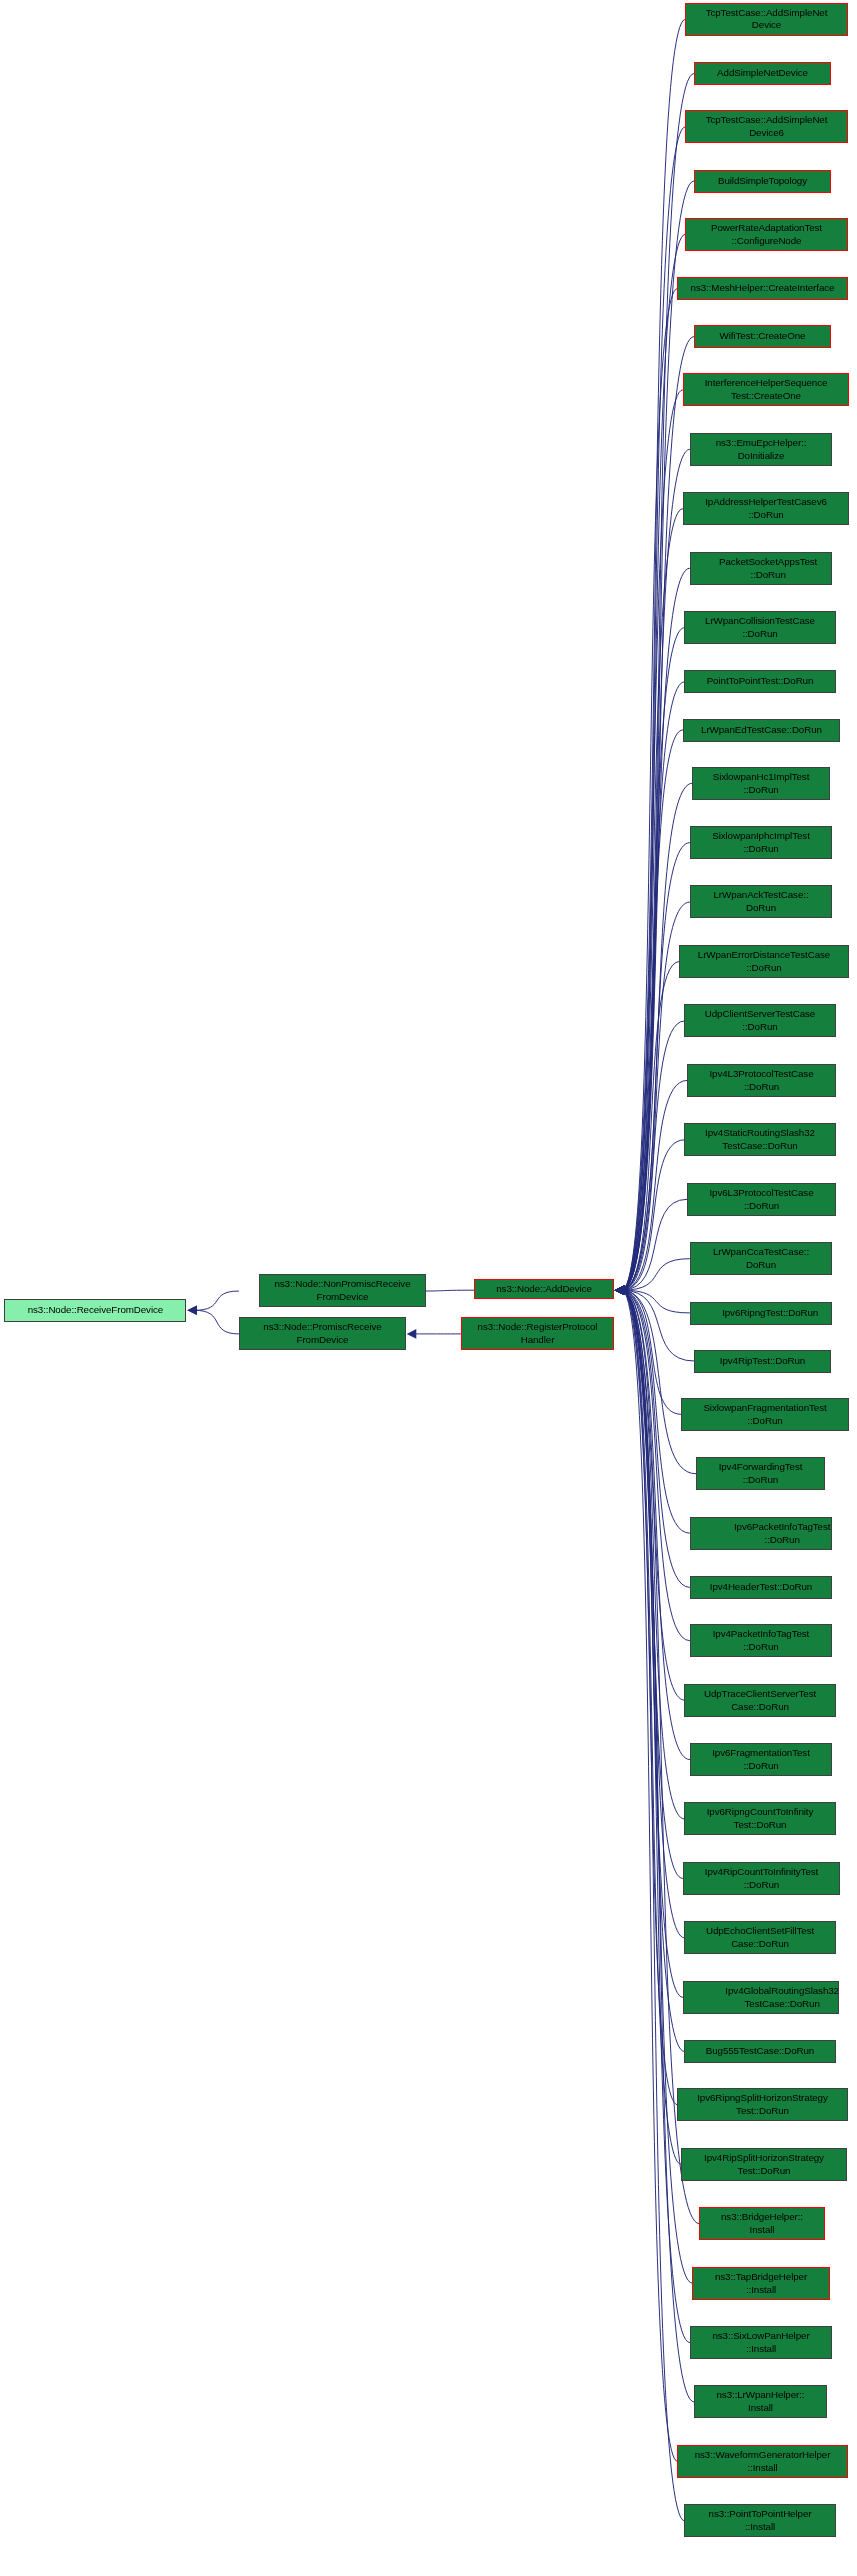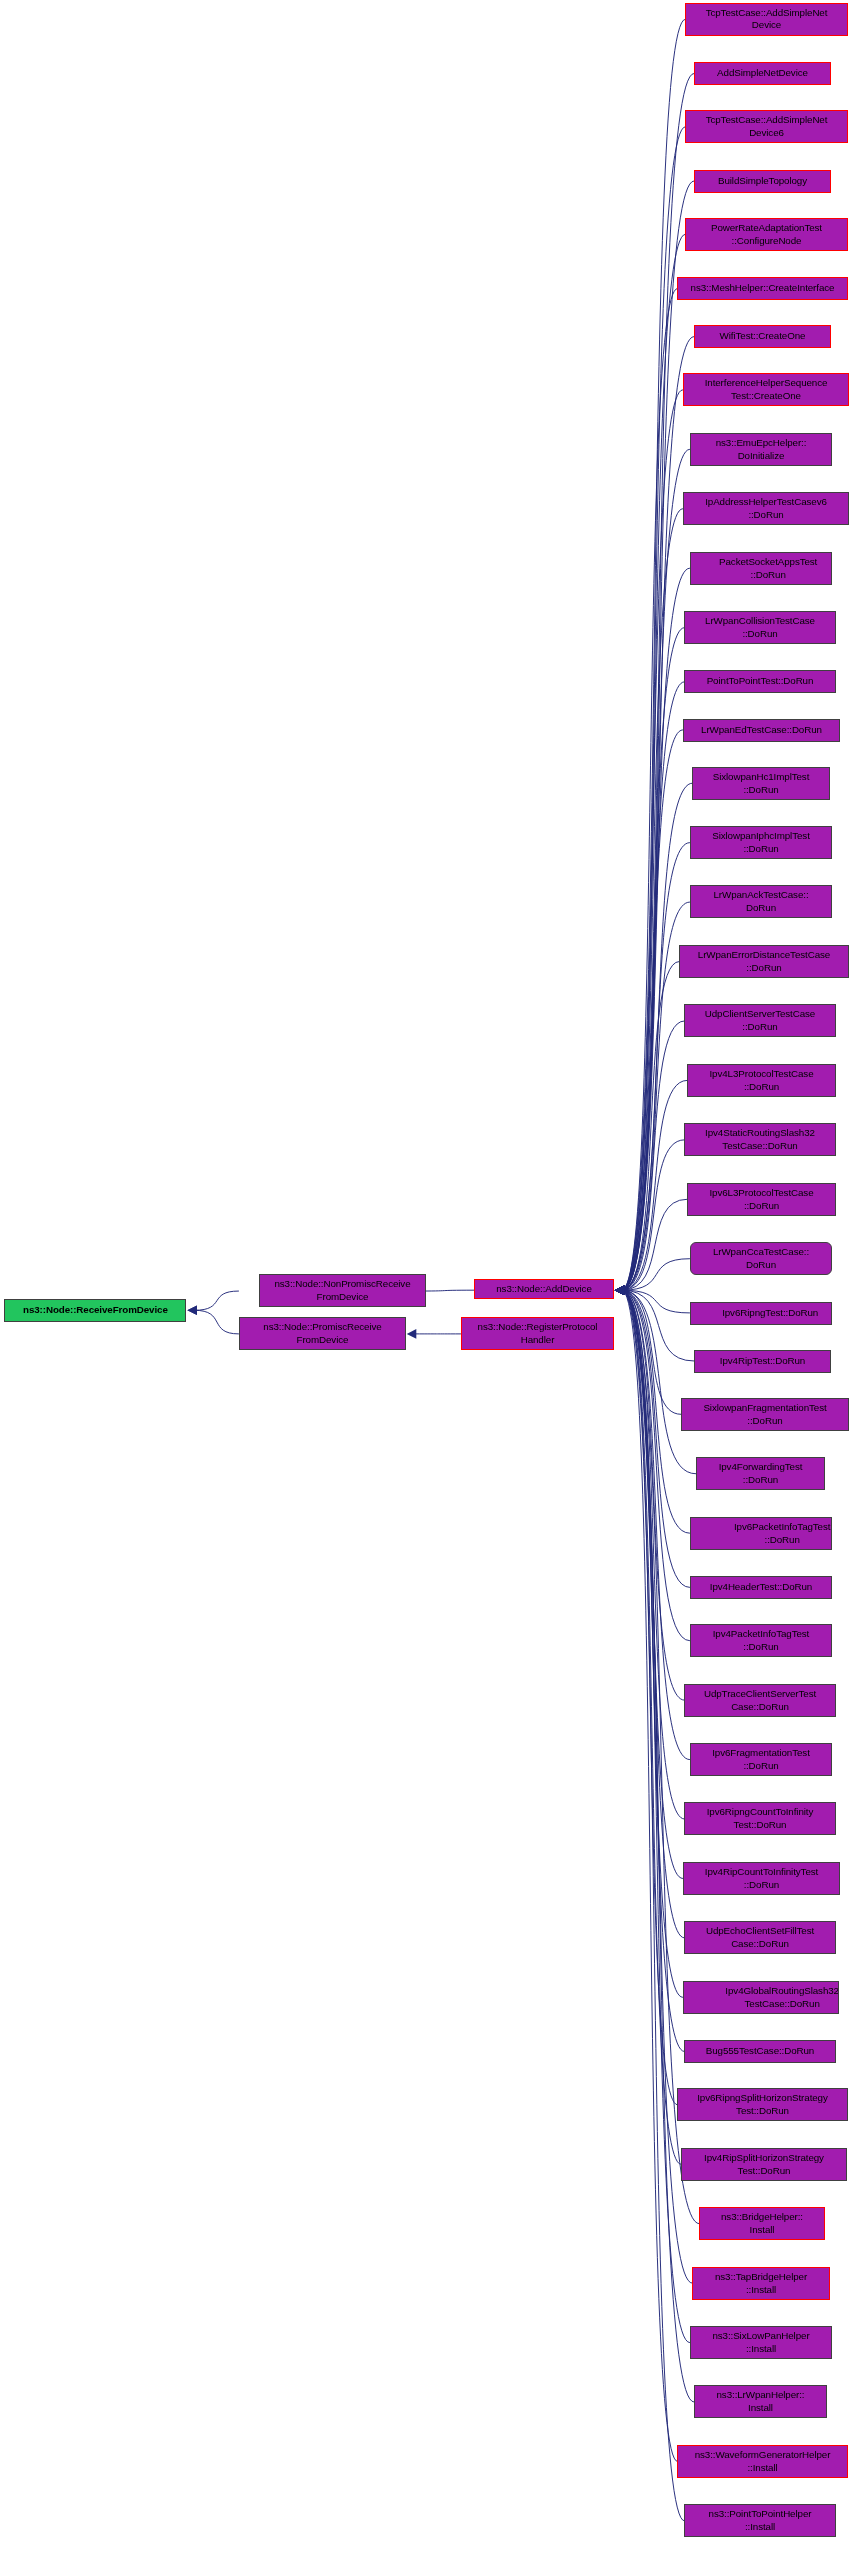--- a/index.html
+++ b/index.html
@@ -29,33 +29,32 @@
     position: absolute;
     box-sizing: border-box;
     display: flex;
     align-items: center;
     justify-content: center;
     text-align: center;
     font-size: 9.8px;
     line-height: 1.28;
     letter-spacing: -0.1px;
     color: #000000;
-    background: #a21caf;
+    background: #15803d;
     border: 1.2px solid #404040;
     padding: 0.9px 1.7px;
     white-space: pre-line;
     overflow: hidden;
   }
   .node.red {
     border-color: #ff0000;
   }
   .node.root {
-    background: #22c55e;
+    background: #86efac;
     border-color: #404040;
-    font-weight: bold;
   }
 </style>
 </head>
 <body>
 
 <div id="callgraph">
   <svg id="edge-layer" viewBox="0 0 981 2947" width="858" height="2576" xmlns="http://www.w3.org/2000/svg">
       <path d="M 273 1477 C 237.3 1477 258.72 1499 222 1499" fill="none" stroke="#222a7a" stroke-width="1.1"></path>
       <polygon points="214,1499 225,1493.5 225,1504.5" fill="#222a7a"></polygon>
       <path d="M 273 1526 C 237.3 1526 258.72 1499 222 1499" fill="none" stroke="#222a7a" stroke-width="1.1"></path>
@@ -195,21 +194,21 @@
       <div class="node" style="left: 679px; top: 945px; width: 170px; height: 33px;">LrWpanErrorDistanceTestCase
 ::DoRun</div>
       <div class="node" style="left: 684px; top: 1004px; width: 152px; height: 33px;">UdpClientServerTestCase
 ::DoRun</div>
       <div class="node" style="left: 687px; top: 1064px; width: 149px; height: 33px;">Ipv4L3ProtocolTestCase
 ::DoRun</div>
       <div class="node" style="left: 684px; top: 1123px; width: 152px; height: 33px;">Ipv4StaticRoutingSlash32
 TestCase::DoRun</div>
       <div class="node" style="left: 687px; top: 1183px; width: 149px; height: 33px;">Ipv6L3ProtocolTestCase
 ::DoRun</div>
-      <div class="node" style="left: 690px; top: 1242px; width: 142px; height: 33px; border-radius: 6px;">LrWpanCcaTestCase::
+      <div class="node" style="left: 690px; top: 1242px; width: 142px; height: 33px;">LrWpanCcaTestCase::
 DoRun</div>
       <div class="node" style="left: 690px; top: 1302px; width: 142px; height: 23px; padding-left: 20px;">Ipv6RipngTest::DoRun</div>
       <div class="node" style="left: 694px; top: 1350px; width: 137px; height: 23px;">Ipv4RipTest::DoRun</div>
       <div class="node" style="left: 681px; top: 1398px; width: 168px; height: 33px;">SixlowpanFragmentationTest
 ::DoRun</div>
       <div class="node" style="left: 696px; top: 1457px; width: 129px; height: 33px;">Ipv4ForwardingTest
 ::DoRun</div>
       <div class="node" style="left: 690px; top: 1517px; width: 142px; height: 33px; padding-left: 44px;">Ipv6PacketInfoTagTest
 ::DoRun</div>
       <div class="node" style="left: 690px; top: 1576px; width: 142px; height: 23px;">Ipv4HeaderTest::DoRun</div>

